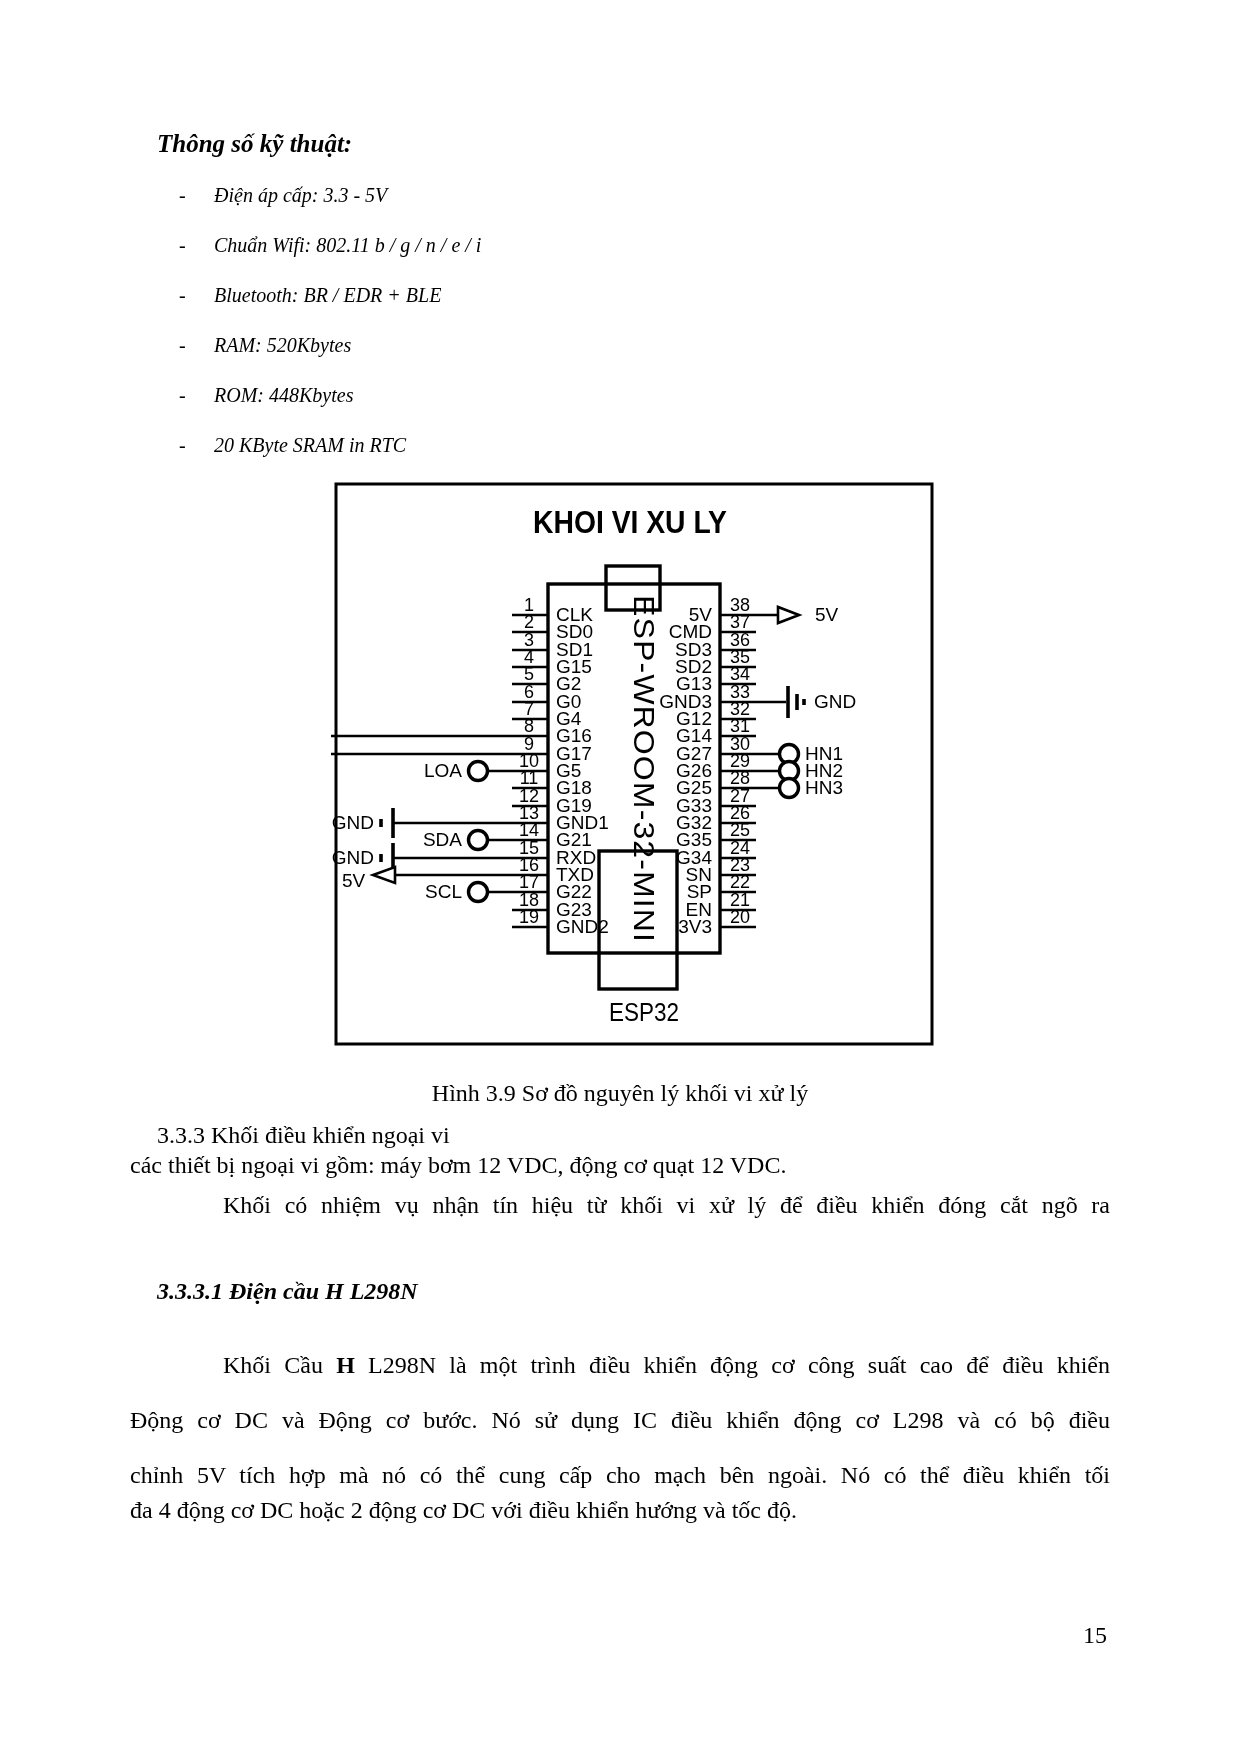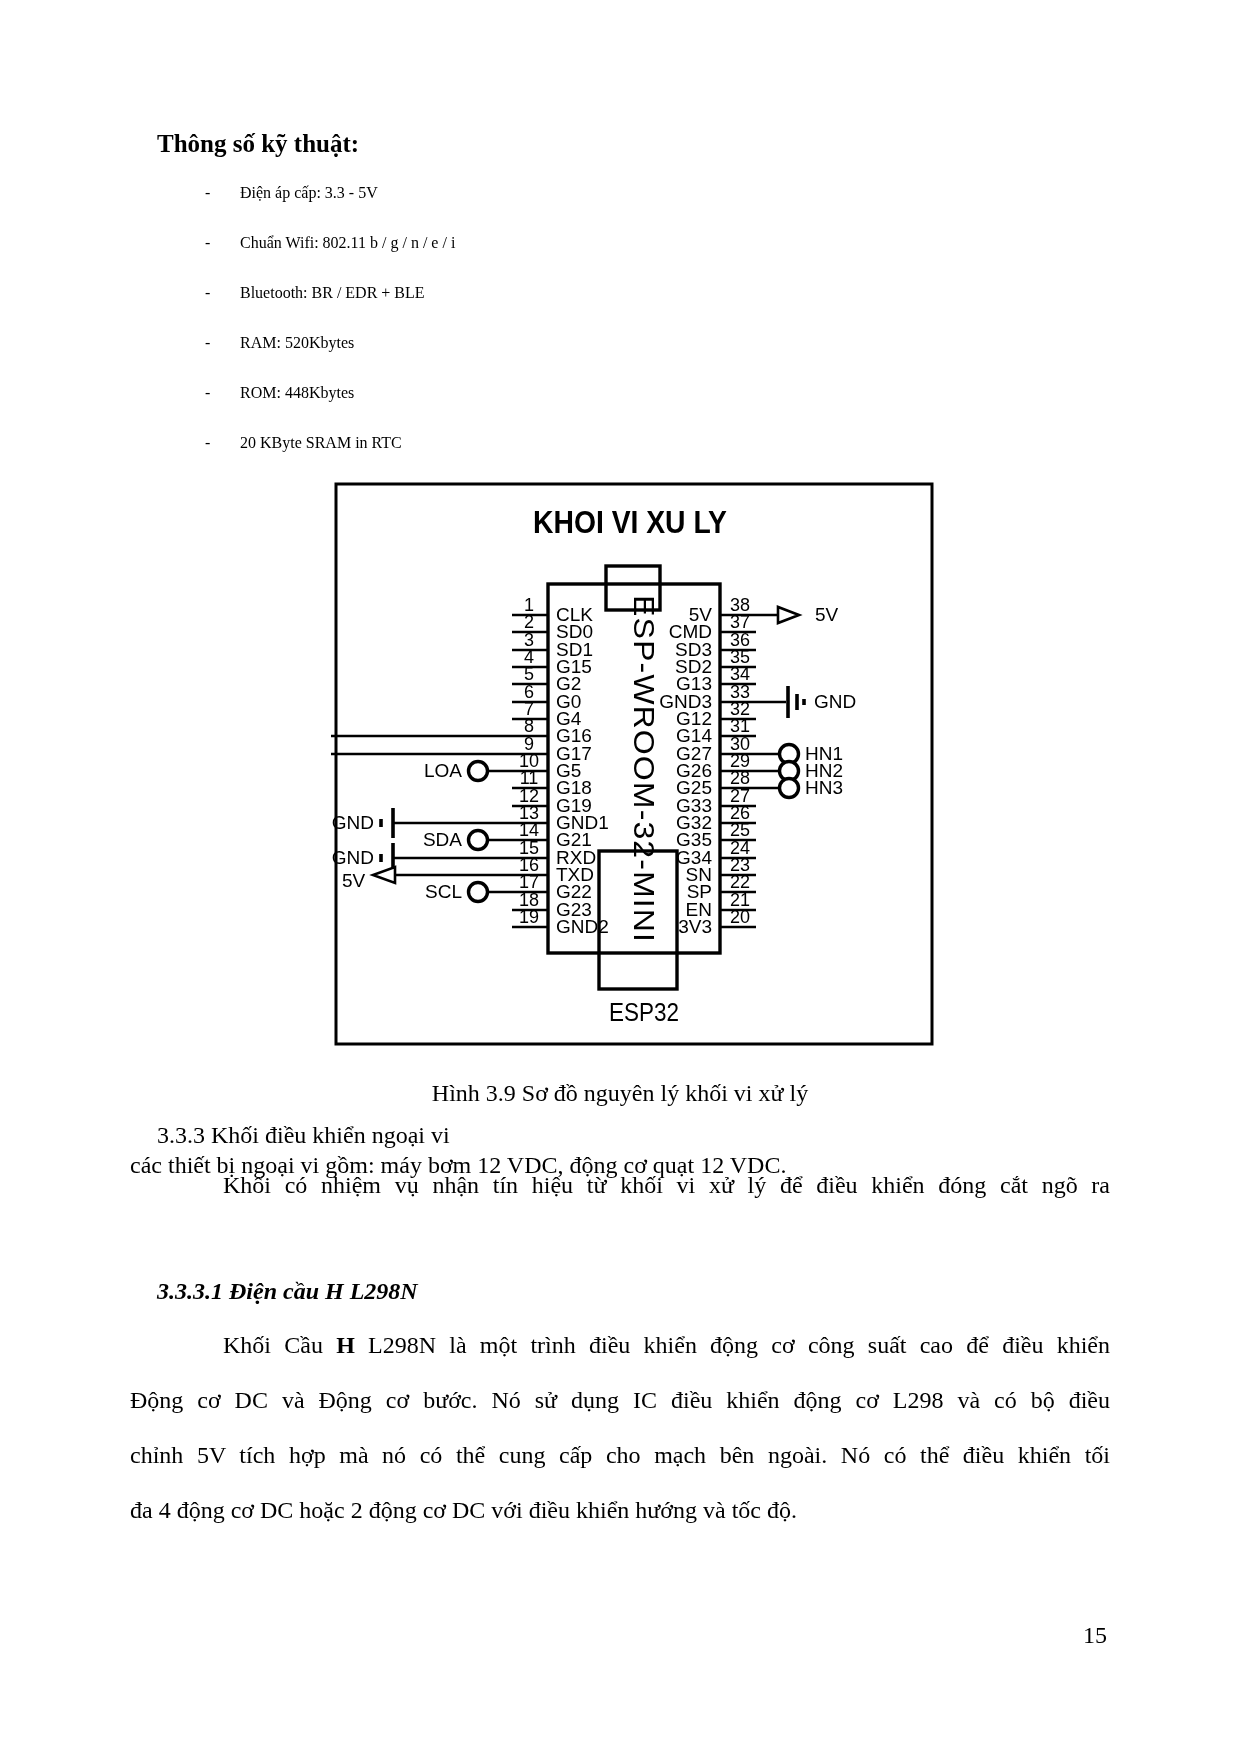--- a/index.html
+++ b/index.html
@@ -3,23 +3,23 @@
 <meta charset="utf-8">
 <style>
   html,body { margin:0; padding:0; background:#ffffff; }
   body {
     position:relative; width:1241px; height:1753px;
     font-family:"Liberation Serif","DejaVu Serif",serif;
     color:#000;
   }
   .abs { position:absolute; }
   .specs-heading {
-    left:157px; top:130px; font-size:25px; font-weight:bold; 
+    left:157px; top:130px; font-size:25px; font-weight:bold; font-style:italic;
   }
-  .spec-item { left:205px; font-size:16px; white-space:nowrap; }
+  .spec-item { left:179px; font-size:20px; white-space:nowrap;font-style:italic; }
   .spec-dash { display:inline-block; width:35px; }
   .diagram-svg { left:328px; top:482px; }
   .diagram-svg text {
     font-family:"Liberation Sans","DejaVu Sans",sans-serif; fill:#000; stroke:none;
   }
   .w   { stroke:#000; stroke-width:2.6; fill:none; }
   .bx  { fill:none; stroke:#000; stroke-width:3; }
   .chip{ fill:none; stroke:#000; stroke-width:3.4; }
   .ant { fill:none; stroke:#000; stroke-width:3.4; }
   .sym { stroke:#000; stroke-width:3.6; fill:none; }
@@ -31,21 +31,21 @@
   .an  { font-size:19px; }
   .ae  { font-size:19px; text-anchor:end; }
   .ttl { font-size:31px; font-weight:bold; text-anchor:middle; }
   .vlab{ font-size:30px; text-anchor:middle; letter-spacing:1px; }
   .esp { font-size:25px; text-anchor:middle; }
   .caption { left:130px; top:1080px; width:980px; text-align:center; font-size:24px; }
   .caption .cb { font-weight:normal; }
   .h333 { left:157px; top:1122px; font-size:24px; font-weight:normal; }
   .h3331{ left:157px; top:1278px; font-size:24px; font-weight:bold; font-style:italic; }
   .bodyline { left:130px; width:980px; font-size:24px; }
-  .just { text-align:justify; text-align-last:justify; }
+  .just { text-align:justify; text-align-last:justify;margin-top:20px; }
   .ind  { padding-left:93px; width:887px; }
   .bold-h { font-weight:bold; }
   .pagenum { left:1083px; top:1622px; font-size:24px; }
 </style>
 </head>
 <body>
 
 <div class="abs specs-heading">Thông số kỹ thuật:</div>
 
 <div class="abs spec-item" style="top:184px">

